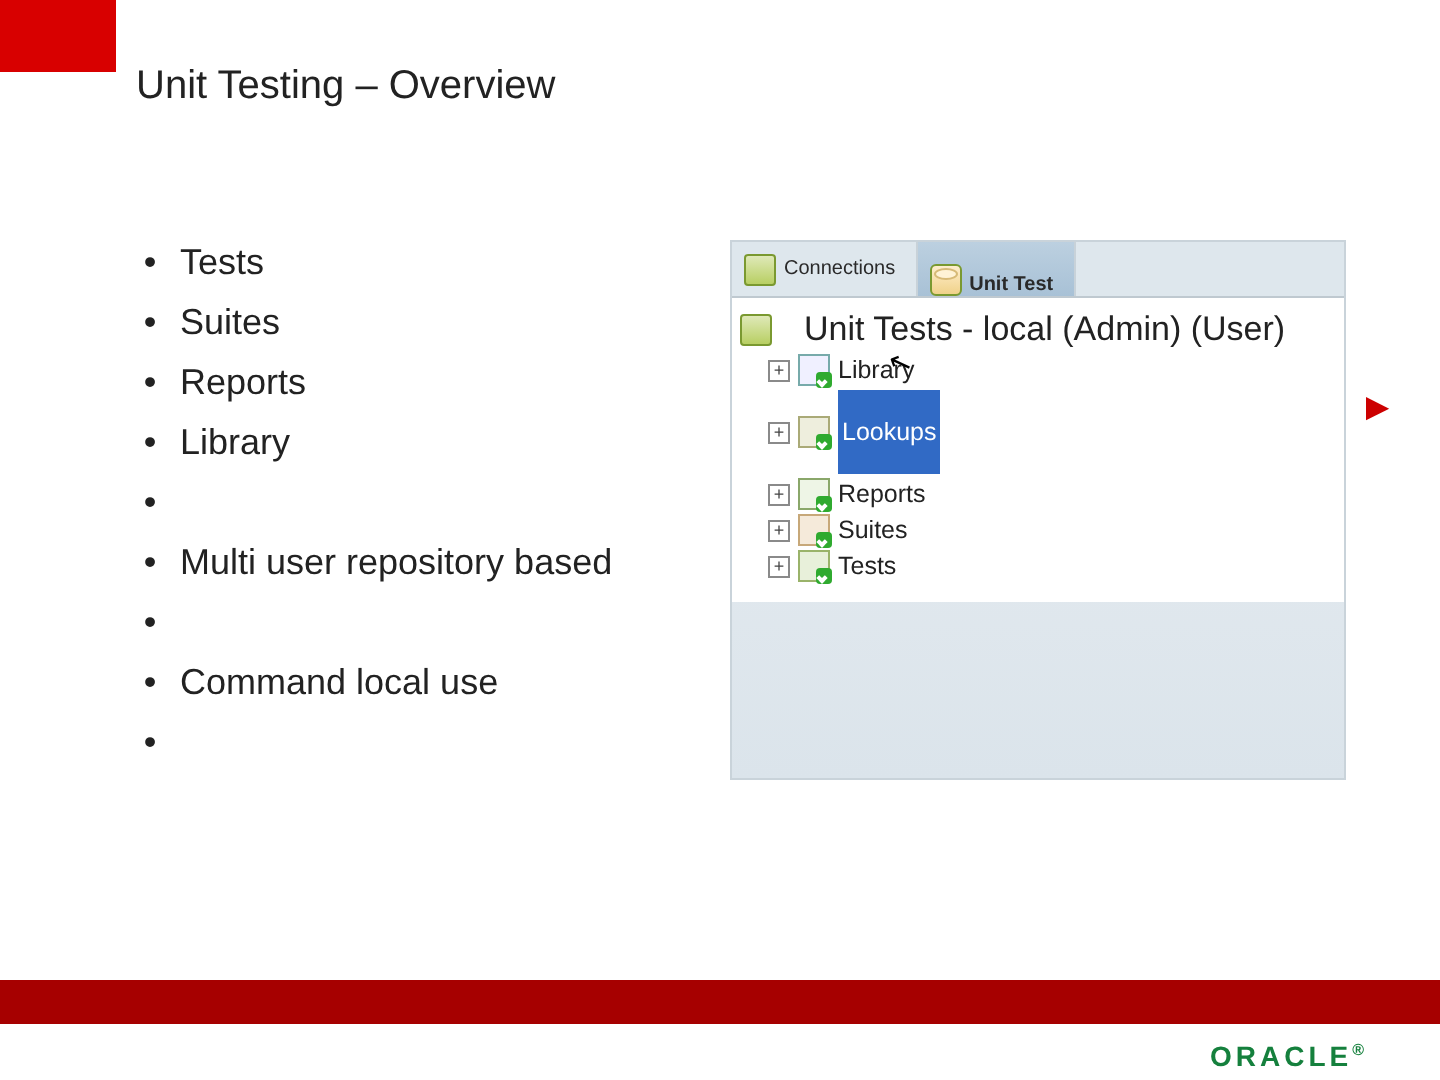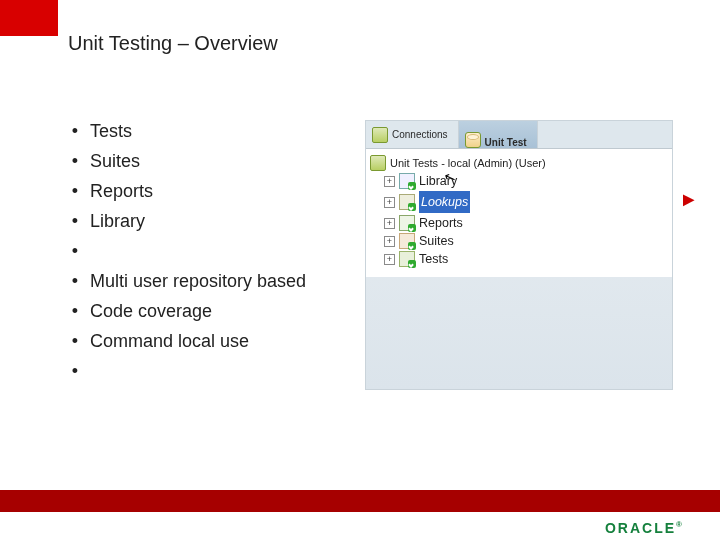--- a/index.html
+++ b/index.html
@@ -14,24 +14,24 @@
     .bullets .dot { width: 14px; text-align: center; margin-right: 8px; line-height: 22px; }
     .bullets .txt { line-height: 22px; }
 
     .screenshot { width: 308px; border: 1px solid #c9d3da; background: linear-gradient(#e9eef2, #dbe4eb); font-family: Tahoma, Arial, sans-serif; }
 
     .tabbar { display: flex; height: 28px; align-items: center; border-bottom: 1px solid #bfc9d0; background: #dee7ed; }
     .tab { display: flex; align-items: center; height: 100%; padding: 0 10px 0 6px; border-right: 1px solid #c8d2d9; font-size: 10px; color: #2a2a2a; gap: 4px; }
     .tab.active { background: linear-gradient(#bcd0e0, #a8c1d6); font-weight: bold; align-items: flex-end; }
 
     .treezone { background: #fff; padding: 6px 4px 10px 4px; }
-    .root-row { display: flex; align-items: center; font-size: 11px; color: #222; margin-bottom: 2px; gap: 4px; }
+    .root-row { display: flex; align-items: center; font-size: 17px; color: #222; margin-bottom: 2px; gap: 16px; }
     .child { display: flex; align-items: center; font-size: 12.5px; color: #222; margin-left: 14px; margin-top: 2px; gap: 4px; position: relative; }
     .expand-box { width: 11px; height: 11px; border: 1px solid #8a8a8a; background: #fff; display: inline-flex; align-items: center; justify-content: center; font-size: 9px; line-height: 1; color: #444; }
-    .selected { background: #316ac5; color: #fff; padding: 4px 2px; font-style: italic; }
+    .selected { background: #316ac5; color: #fff; padding: 14px 2px; }
     .sel-arrow { position: absolute; right: -26px; top: 0; color: #c00; font-size: 14px; font-weight: bold; }
 
     .icon { width: 16px; height: 16px; display: inline-block; position: relative; }
     .ic-conn { background: linear-gradient(#dfe9b8,#b8cf63); border:1px solid #7a9930; border-radius:2px; }
     .ic-cyl { border:1px solid #7a9930; border-radius:3px 3px 3px 3px; background:linear-gradient(#ffeecc,#f0d28a); }
     .ic-cyl::before { content:""; position:absolute; top:1px; left:1px; right:1px; height:4px; border-radius:50%; background:#fff3d6; border:1px solid #d7ba77; }
     .ic-ut { background: linear-gradient(#dfe9b8,#b8cf63); border:1px solid #7a9930; border-radius:2px; }
     .ic-lib { background:#f0f0ff; border:1px solid #7aa; }
     .ic-lk  { background:#eed; border:1px solid #aa7; }
     .ic-rep { background:#eef5e6; border:1px solid #8aa76a; }
@@ -72,21 +72,20 @@
       </div>
     <div class="row">
         <span class="dot">•</span>
       </div>
     <div class="row">
         <span class="dot">•</span>
         <span class="txt">Multi user repository based</span>
       </div>
     <div class="row">
         <span class="dot">•</span>
-        <span class="txt">Code coverage</span>
       </div>
     <div class="row">
         <span class="dot">•</span>
         <span class="txt">Command local use</span>
       </div>
     <div class="row">
         <span class="dot">•</span>
       </div>
   </div>
 

